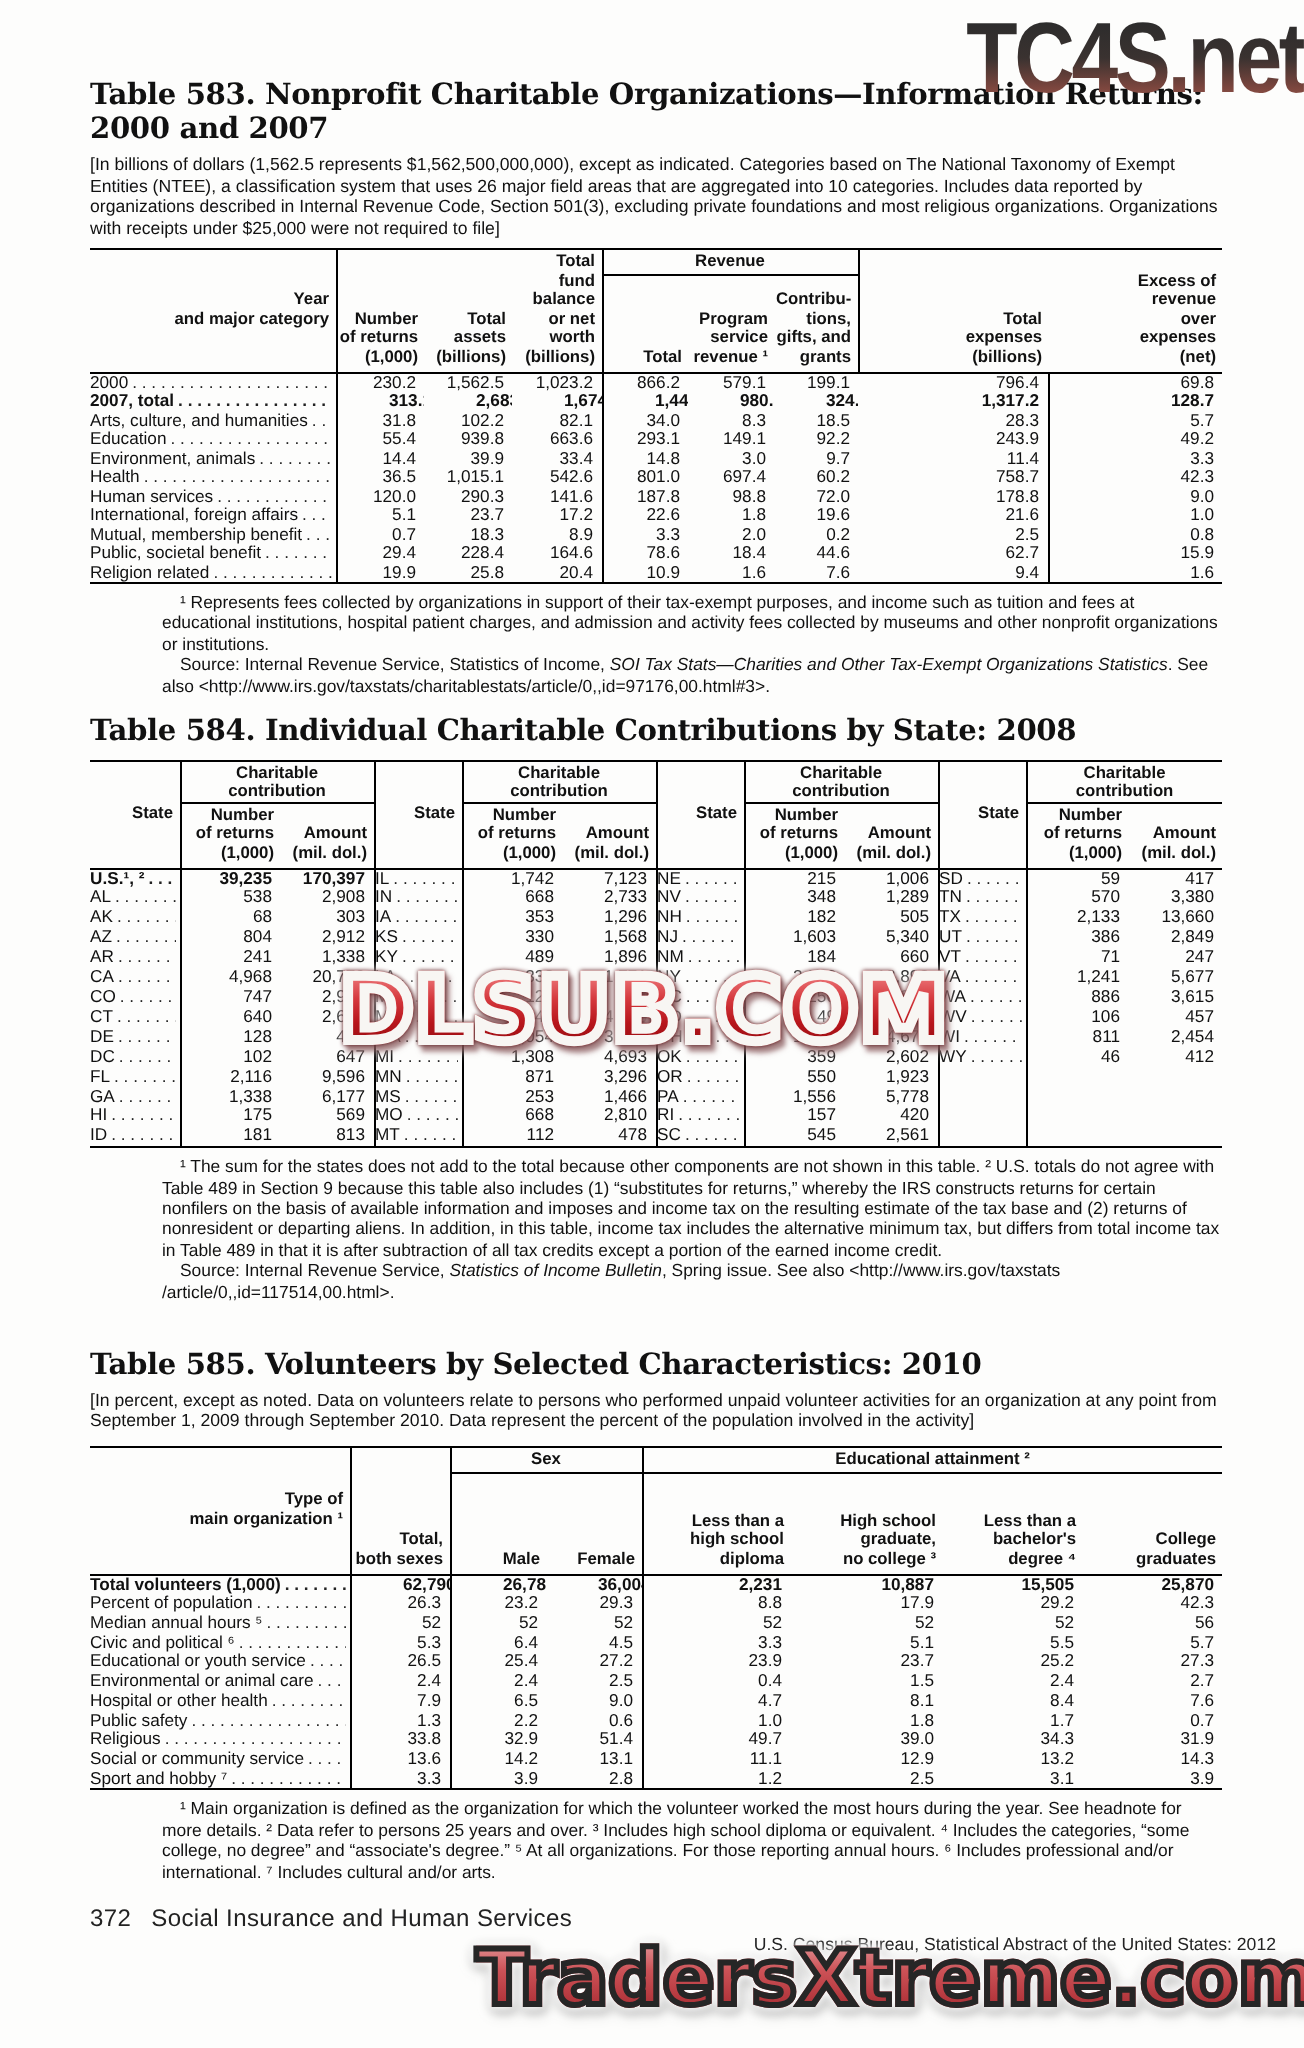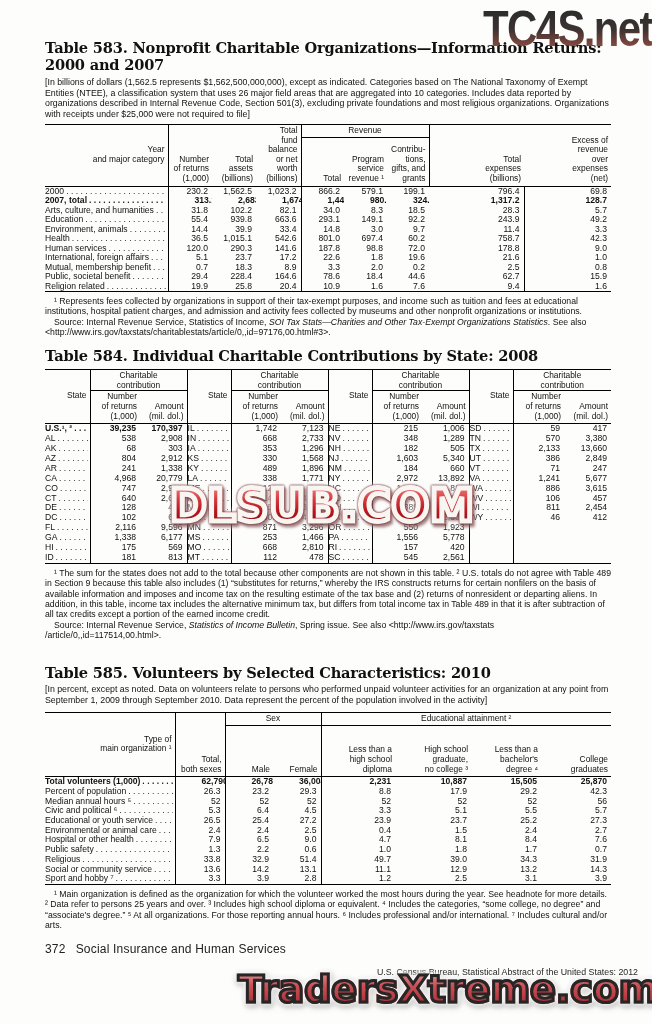--- a/index.html
+++ b/index.html
@@ -8,21 +8,21 @@
   .content{position:absolute;left:45px;top:0;width:566px;}
 
   
   .tbl-title{font-family:"DejaVu Serif",serif;font-weight:bold;font-size:14.6px;
              line-height:16.5px;white-space:pre-line;letter-spacing:-0.2px;}
   .headnote{font-size:8.8px;line-height:10.5px;margin-top:4px;text-align:left;}
 
   
   table.t{border-collapse:collapse;table-layout:fixed;width:566px;
           border-top:1.4px solid #000;border-bottom:1.4px solid #000;}
-  table.t th{font-weight:normal;font-size:8.4px;line-height:9.6px;padding:1px 3px 2px 1px;
+  table.t th{font-weight:bold;font-size:8.4px;line-height:9.6px;padding:1px 3px 2px 1px;
              vertical-align:bottom;white-space:pre-line;border-bottom:1px solid #000;}
   table.t th.num{text-align:right;}
   table.t th.stub-h{text-align:right;vertical-align:middle;}
   table.t th.spanner{text-align:center;vertical-align:top;height:11px;padding:1px 0 0 0;}
   table.t .vl{border-left:1px solid #000;}
   table.t td{font-size:8.6px;line-height:9.5px;height:9.5px;padding:0 4px 0 0;
              vertical-align:bottom;overflow:hidden;}
   table.t td.num{text-align:right;white-space:nowrap;}
   table.t td.lbl{padding:0 2px 0 0;}
   #t584 td{height:9.9px;line-height:9.9px;}
@@ -31,21 +31,21 @@
   .lblwrap{display:flex;align-items:baseline;}
   .lt{white-space:nowrap;}
   .dots{flex:1;overflow:hidden;white-space:nowrap;color:#222;margin-left:2px;}
   .dots::after{content:" . . . . . . . . . . . . . . . . . . . . . . . . . . . . . . . . . . . . . . . . . . . . .";}
   .ind1{padding-left:7px;}
   .ind2{padding-left:12px;}
   .mt583{margin-top:5px;} .mt584{margin-top:5px;} .mt585{margin-top:7px;}
   #t585 th.sub2{height:47px;} #t583 th.sub2{height:44px;}
 
   
-  .fnblock{margin-top:4px;}
+  .fnblock{margin-top:4px;margin-left:36px;}
   .fn{font-size:8.7px;line-height:10.4px;text-indent:9px;margin:0;}
 
   
   .footer{margin-top:11px;font-size:12px;letter-spacing:0.2px;color:#222;}
   .footer .pgnum{margin-right:10px;text-align:center;}
   .credit{position:absolute;top:967px;right:14px;font-size:8.8px;color:#222;z-index:1;}
 
   
   .wm{position:absolute;z-index:9;white-space:nowrap;}
   #wm-top{top:4px;right:0;font-family:"Liberation Sans",sans-serif;font-weight:800;

